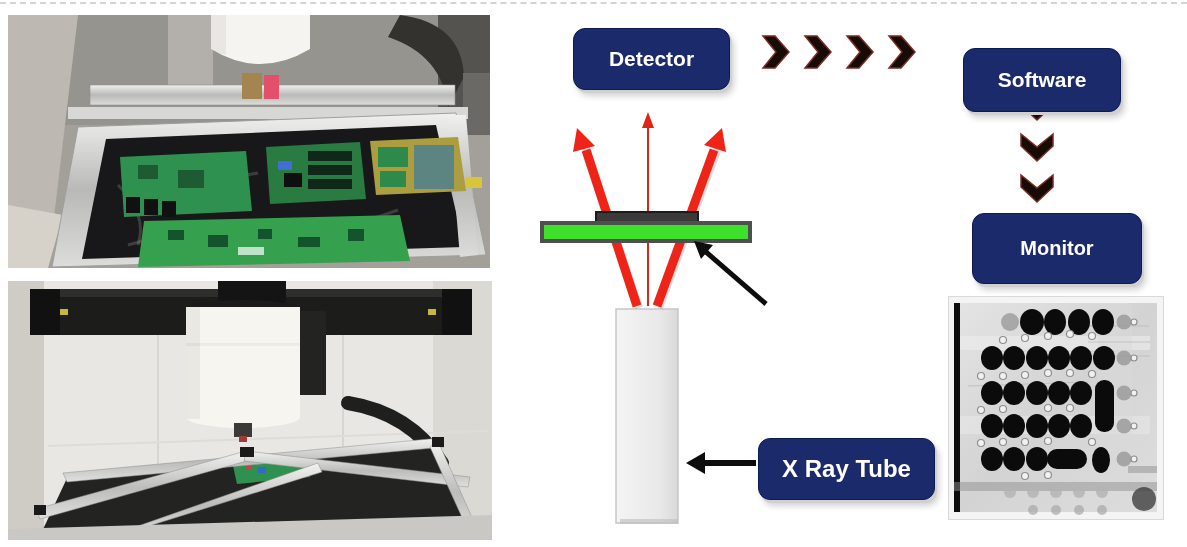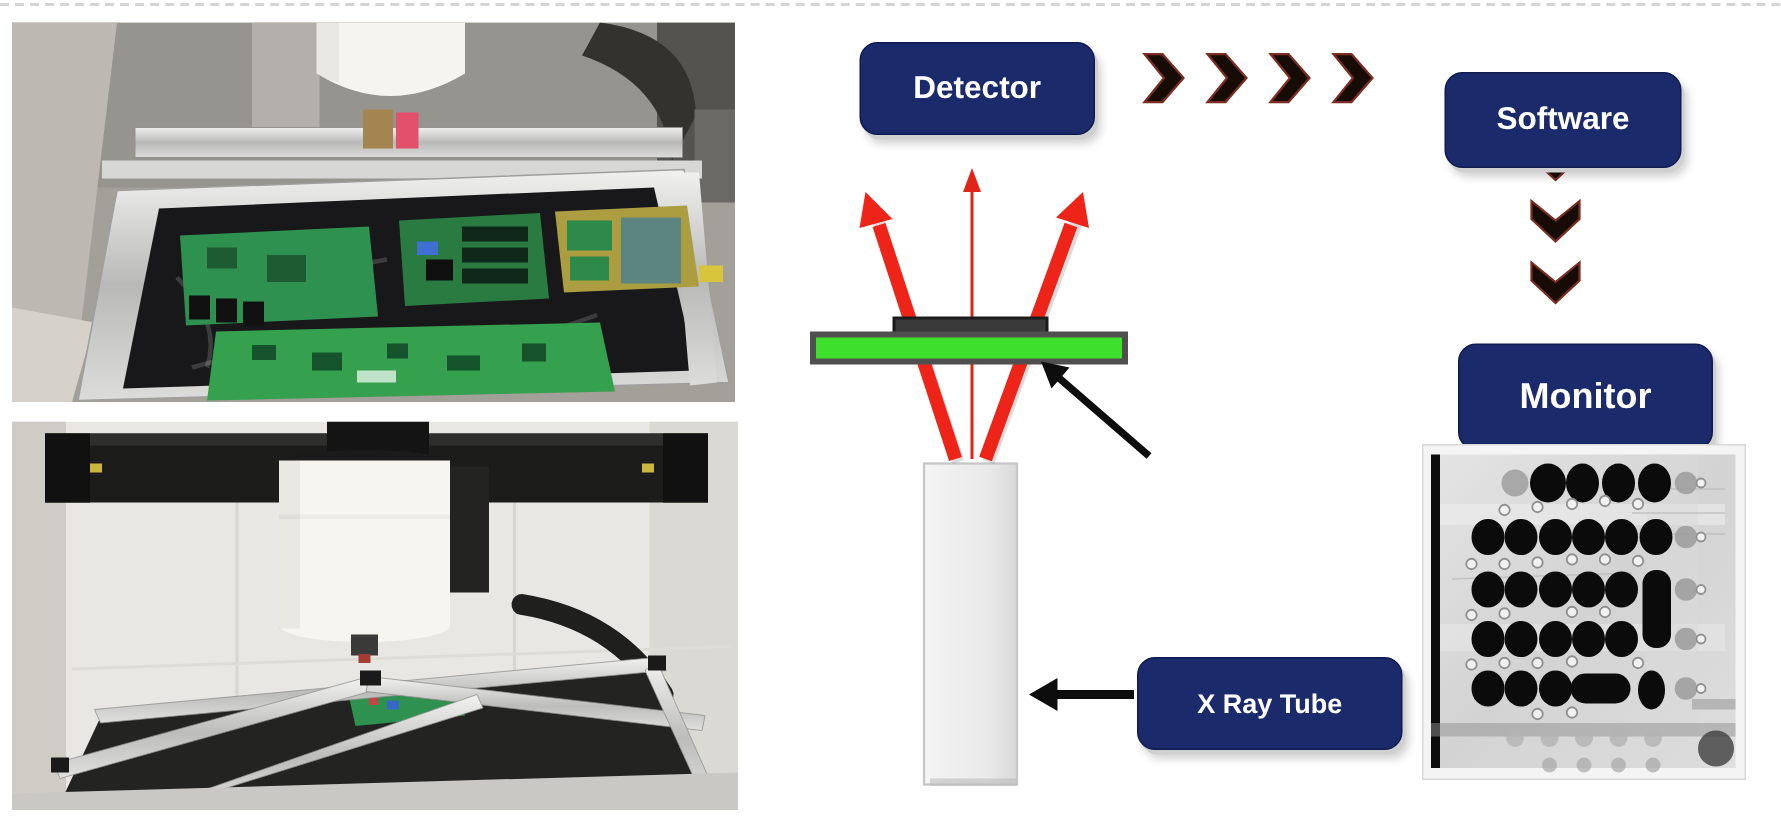--- a/index.html
+++ b/index.html
@@ -9,23 +9,23 @@
   .photo{position:absolute;}
   .photo svg{display:block;width:100%;height:100%;}
   #photo-top{left:8px;top:15px;width:482px;height:253px;}
   #photo-bottom{left:8px;top:281px;width:484px;height:259px;}
   #diagram-svg{position:absolute;left:0;top:0;width:1187px;height:547px;pointer-events:none;}
   .node{position:absolute;background:#1b2a6b;border:1px solid #0e1b50;border-radius:12px;
         color:#ffffff;font-weight:bold;display:flex;align-items:center;justify-content:center;
         box-shadow:2px 3px 0 #d0d0d0, 4px 6px 6px rgba(0,0,0,.18);}
   #node-detector{left:573px;top:28px;width:155px;height:60px;font-size:21px;}
   #node-software{left:963px;top:25px;width:156px;height:62px;font-size:21px;margin-top:23px;}
-  #node-monitor{left:972px;top:213px;width:168px;height:69px;font-size:24px;margin-top:16px;}
+  #node-monitor{left:972px;top:213px;width:168px;height:69px;font-size:20px;}
   #node-pcba{left:760px;top:305px;width:172px;height:65px;font-size:20px;}
-  #node-xraytube{left:758px;top:438px;width:175px;height:60px;font-size:18px;text-align:center;}
+  #node-xraytube{left:758px;top:438px;width:175px;height:60px;font-size:24px;text-align:center;}
   #xray-image{position:absolute;left:948px;top:296px;width:216px;height:224px;}
   #xray-image svg{display:block;width:100%;height:100%;}
 </style>
 </head>
 <body>
 
 <div id="canvas">
   <div class="top-rule"></div>
 
   <div id="photo-top" class="photo">

